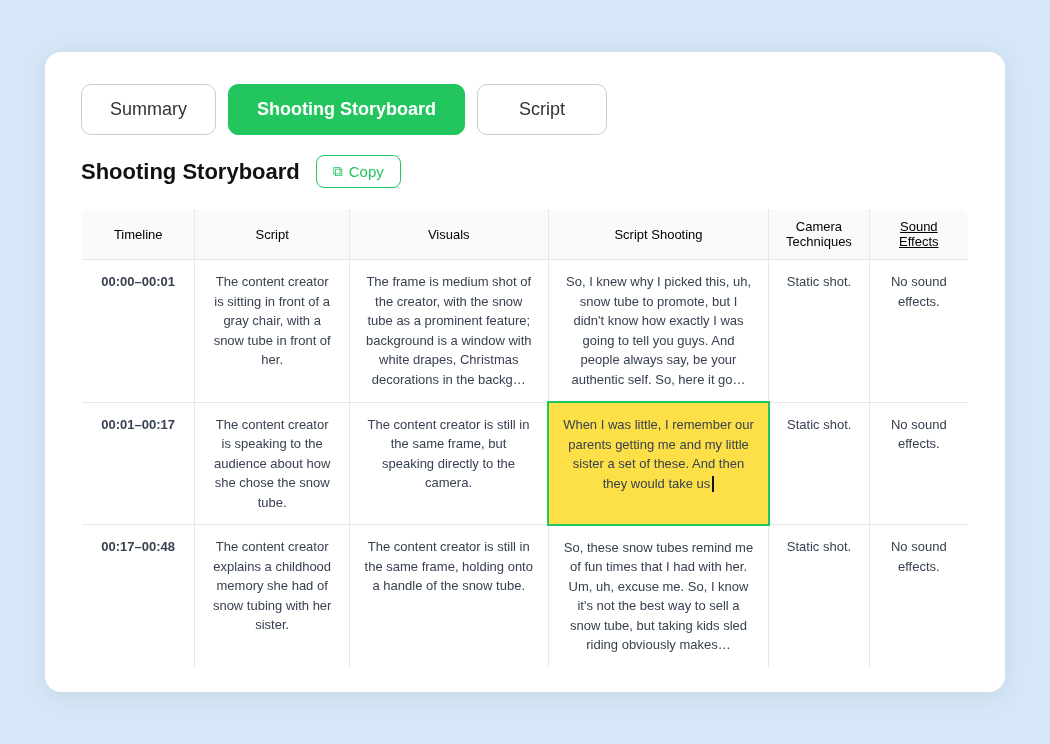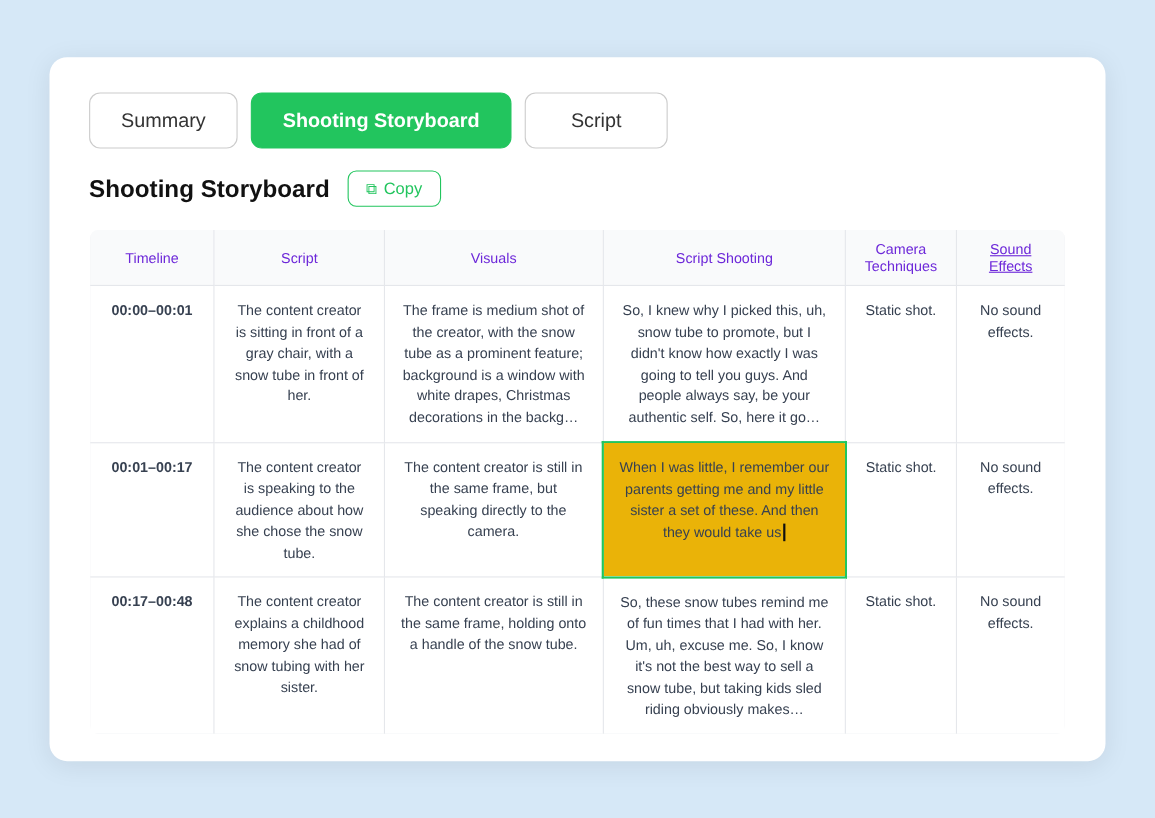--- a/index.html
+++ b/index.html
@@ -74,21 +74,21 @@
       width: 100%;
       border-collapse: collapse;
       border: 1px solid #e5e7eb;
       border-radius: 8px;
       overflow: hidden;
     }
     .storyboard-table th {
       background: #f9fafb;
       font-size: 13px;
       font-weight: 500;
-      color: #6d28d9;
+      color: #000000;
       padding: 10px 12px;
       text-align: center;
       border-bottom: 1px solid #e5e7eb;
       border-right: 1px solid #e5e7eb;
     }
     .storyboard-table th:last-child {
       border-right: none;
       text-decoration: underline;
     }
     .storyboard-table td {
@@ -119,21 +119,21 @@
     .td-script {
       width: 200px;
       position: relative;
     }
     .td-camera { width: 90px; }
     .td-sound { width: 90px; }
 
     .script-cell-highlighted {
       border: 2px solid #22c55e !important;
       border-radius: 4px;
-      background: #eab308;
+      background: #fde047;
     }
     .cursor-blink {
       display: inline-block;
       width: 2px;
       height: 16px;
       background: #111;
       vertical-align: middle;
       margin-left: 2px;
     }
   </style>

